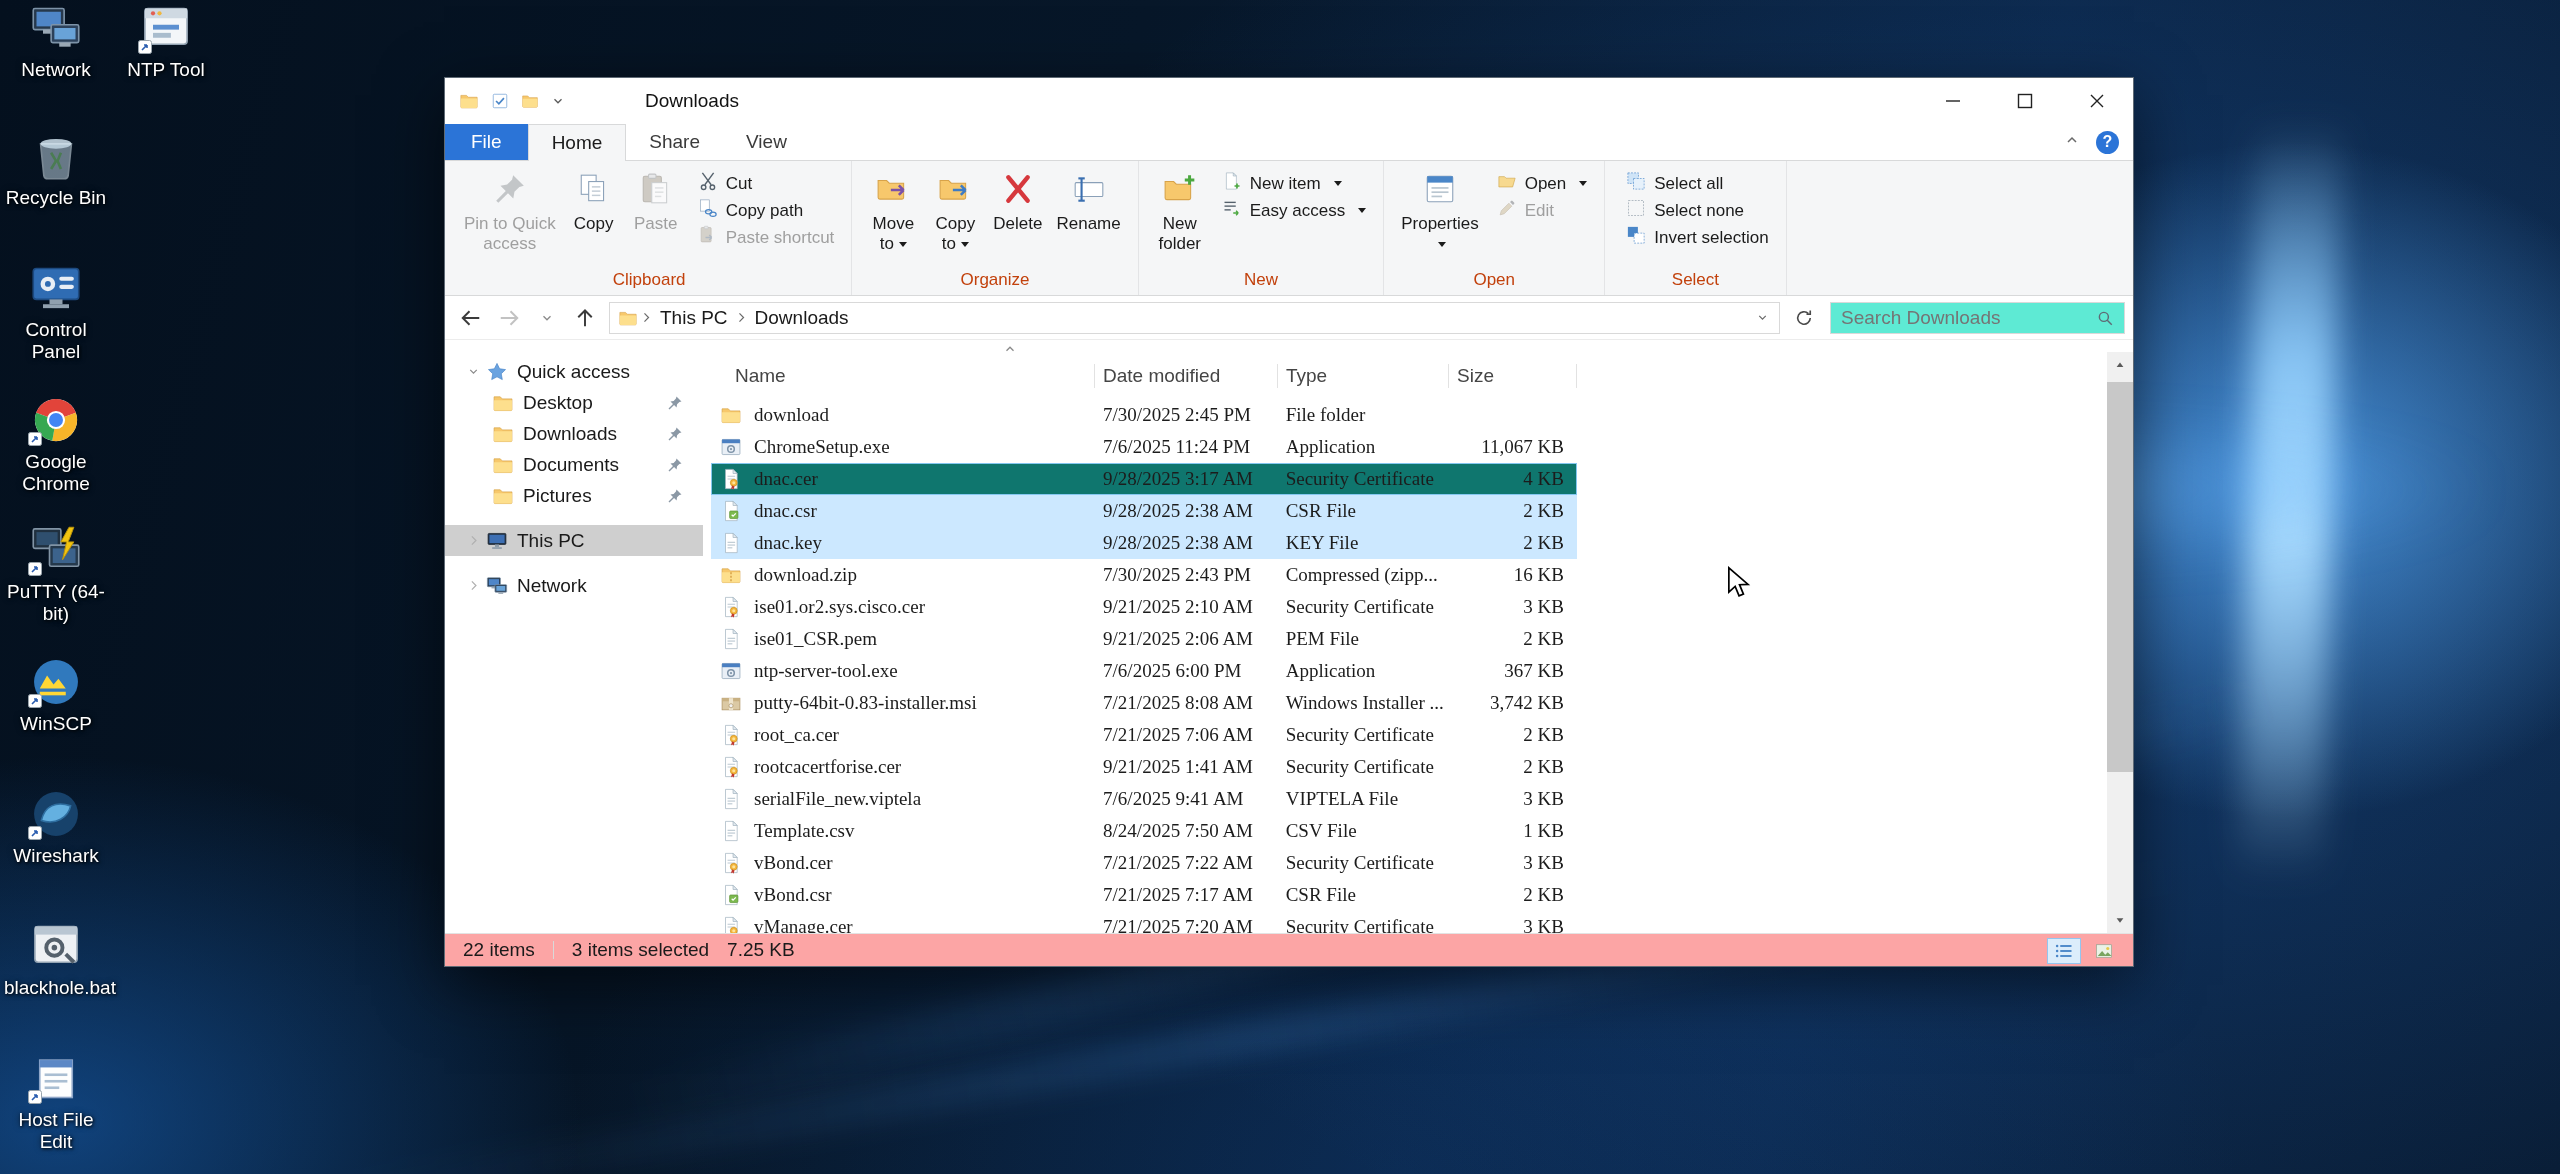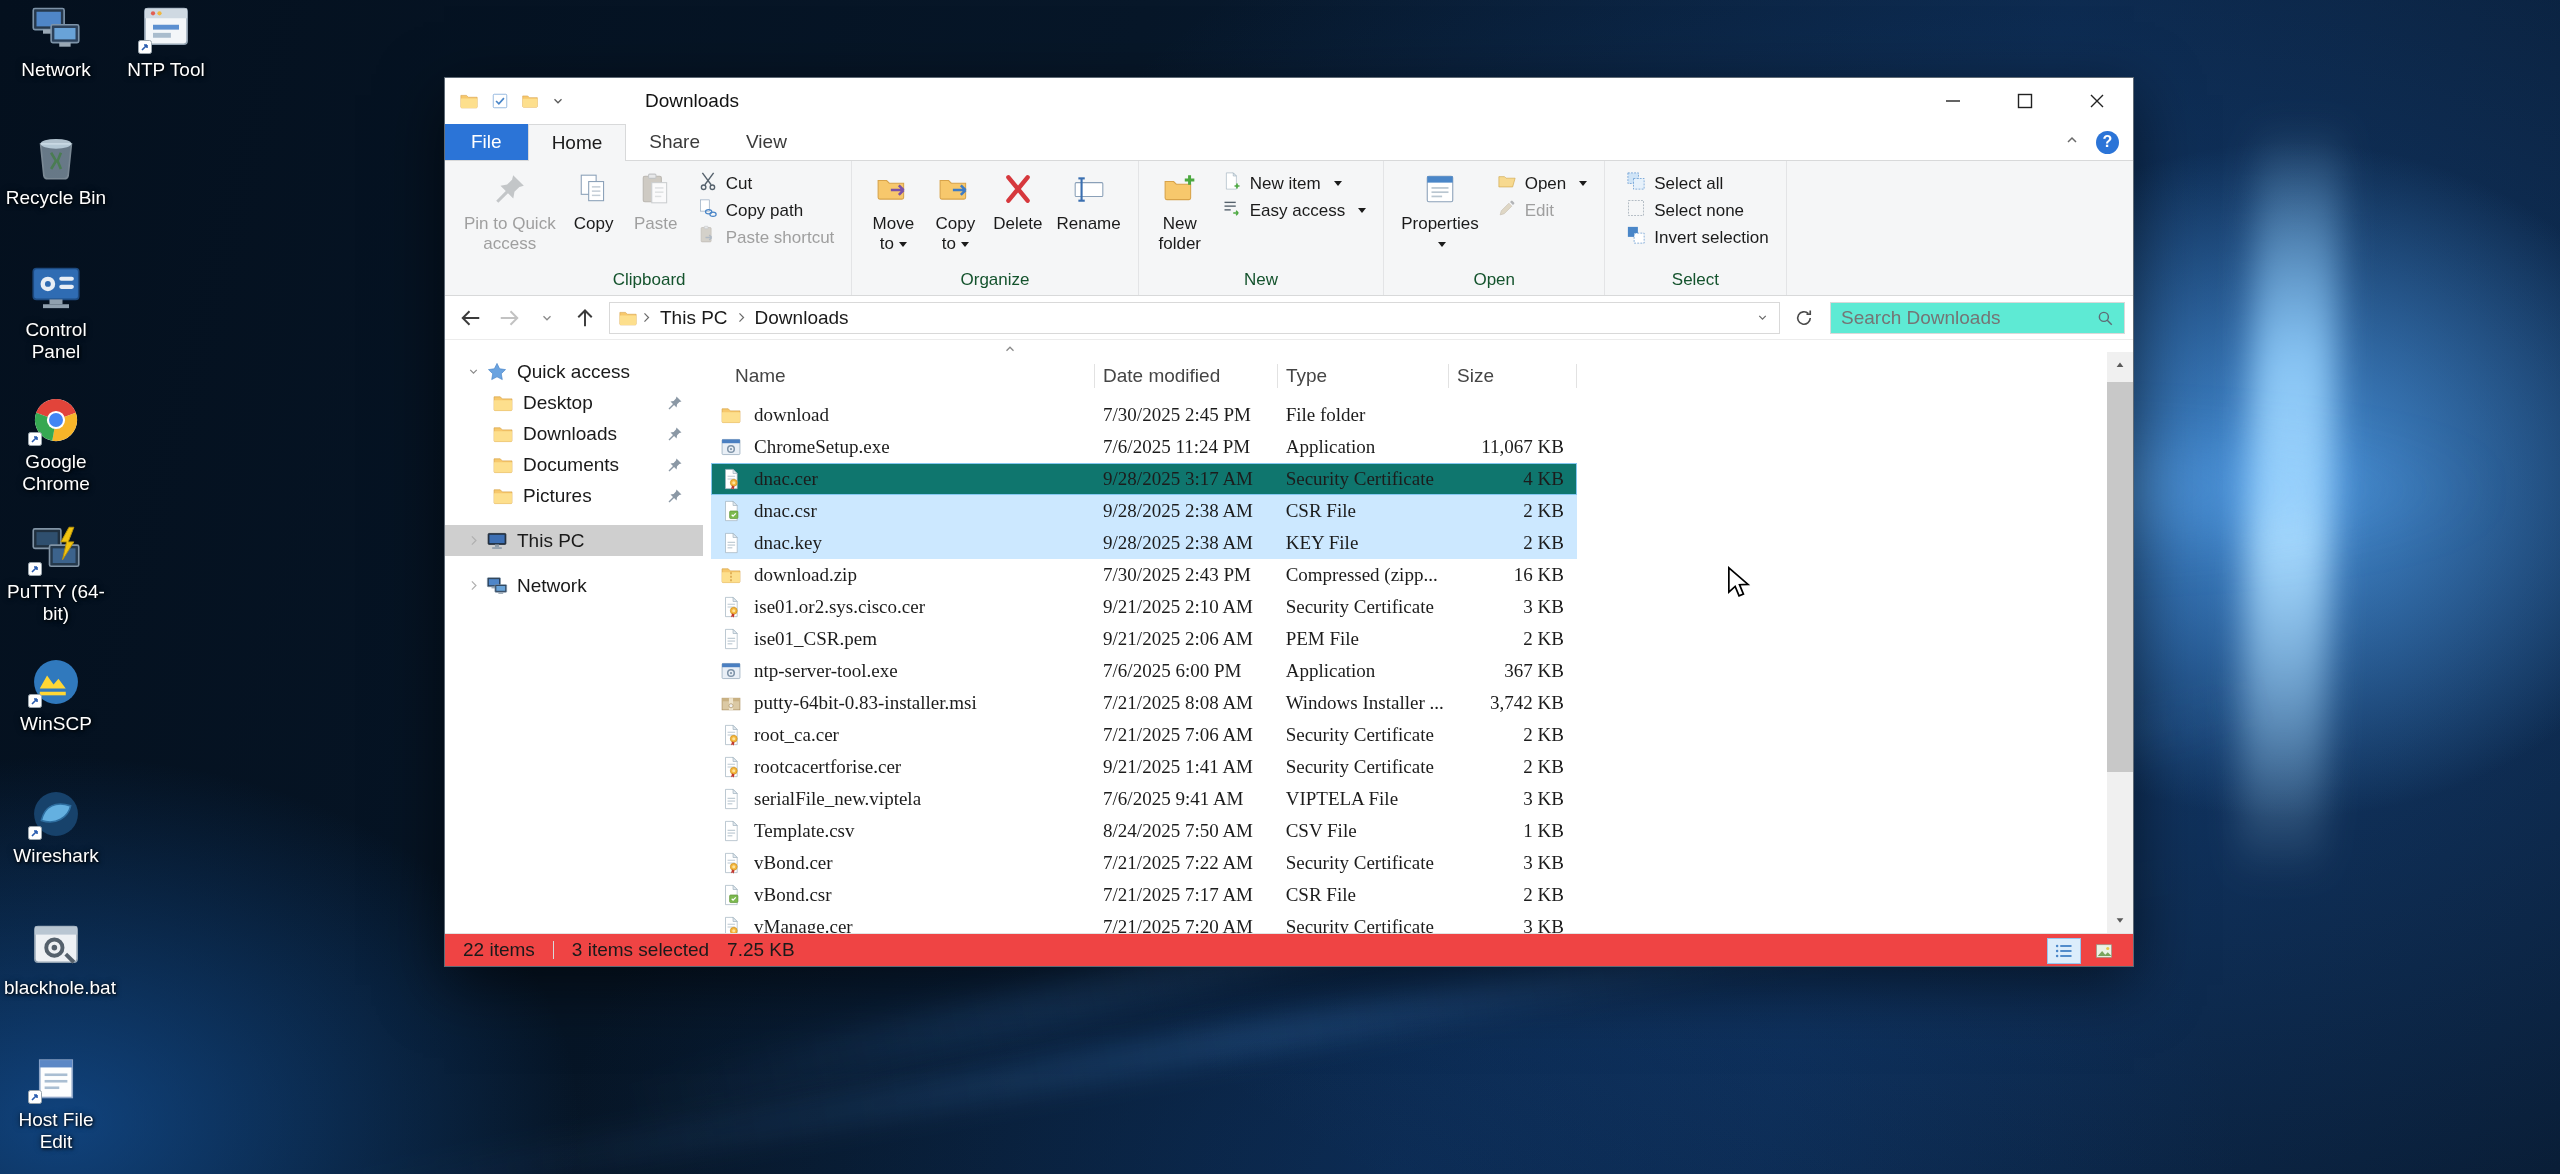--- a/index.html
+++ b/index.html
@@ -50,21 +50,21 @@
   .tab-file{background:#2b74d7;color:#fff;padding:0 26px;}
   .tab.active{background:#f5f6f7;border:1px solid #d8d9da;border-bottom:none;margin-bottom:-1px;z-index:2;color:#1a1a1a;}
   .ribbon-right{margin-left:auto;display:flex;align-items:center;gap:16px;padding-right:14px;}
   .help-btn{width:23px;height:23px;border-radius:50%;background:#2b74d7;color:#fff;font-size:16px;font-weight:bold;
     display:flex;align-items:center;justify-content:center;}
 
   .ribbon{height:136px;background:#f5f6f7;border-top:1px solid #d8d9da;border-bottom:1px solid #d8d9da;
     display:flex;padding:0 2px;flex:0 0 auto;}
   .rib-group{position:relative;height:100%;padding:4px 10px 26px 10px;border-right:1px solid #e3e4e6;}
   .rib-body{display:flex;align-items:flex-start;height:100%;padding-top:2px;}
-  .rib-grouplabel{position:absolute;bottom:5px;left:0;right:0;text-align:center;font-size:17px;color:#14532d;}
+  .rib-grouplabel{position:absolute;bottom:5px;left:0;right:0;text-align:center;font-size:17px;color:#c2410c;}
   .rib-large{min-width:62px;max-width:112px;padding:3px 7px;display:flex;flex-direction:column;align-items:center;
     font-size:17px;line-height:20px;color:#1b1b1b;text-align:center;}
   .rib-large .ric{margin:2px 0 3px;}
   .rib-smallcol{display:flex;flex-direction:column;margin-left:4px;padding-top:3px;}
   .rib-small{display:flex;align-items:center;gap:8px;height:27px;padding:0 7px;font-size:17px;color:#1b1b1b;white-space:nowrap;}
   .disabled{color:#9f9f9f !important;}
   .disabled svg{opacity:.5;filter:grayscale(70%);}
   .caret{display:inline-block;width:0;height:0;border-left:4.5px solid transparent;border-right:4.5px solid transparent;
     border-top:5.5px solid currentColor;margin-left:5px;vertical-align:middle;}
 
@@ -107,21 +107,21 @@
   .c-date{width:183px;padding-left:8px;white-space:nowrap;}
   .c-type{width:171px;padding-left:8px;white-space:nowrap;overflow:hidden;}
   .c-size{width:128px;text-align:right;padding-right:12px;white-space:nowrap;}
 
   .vscroll{position:absolute;top:12px;right:0;bottom:0;width:26px;background:#f0f0f0;}
   .varrow{position:absolute;left:0;width:26px;height:26px;display:flex;align-items:center;justify-content:center;}
   .varrow.up{top:0;}
   .varrow.down{bottom:0;}
   .vthumb{position:absolute;left:0;top:30px;width:26px;height:390px;background:#c8c8c8;}
 
-  .statusbar{height:33px;background:#ef4444;border-top:1px solid #e3e3e3;display:flex;align-items:center;
+  .statusbar{height:33px;background:#fca5a5;border-top:1px solid #e3e3e3;display:flex;align-items:center;
     padding:0 18px;gap:18px;font-size:19px;color:#1a1a1a;position:relative;flex:0 0 auto;}
   .sdiv{width:1px;height:18px;background:#d9d9d9;}
   .view-toggles{position:absolute;right:12px;top:0;height:33px;display:flex;align-items:center;gap:6px;}
   .vt{width:34px;height:26px;display:flex;align-items:center;justify-content:center;border:1px solid transparent;}
   .vt.active{border-color:#94c5ef;background:#dcedfb;}
 
   #cursor{position:absolute;left:1726px;top:566px;z-index:50;}
 </style>
 </head>
 <body>

